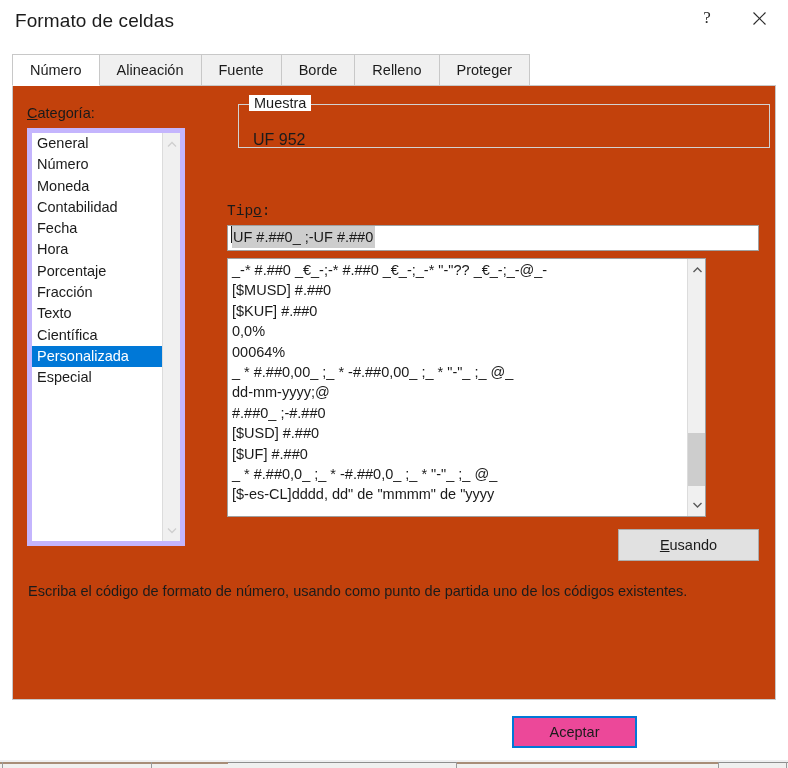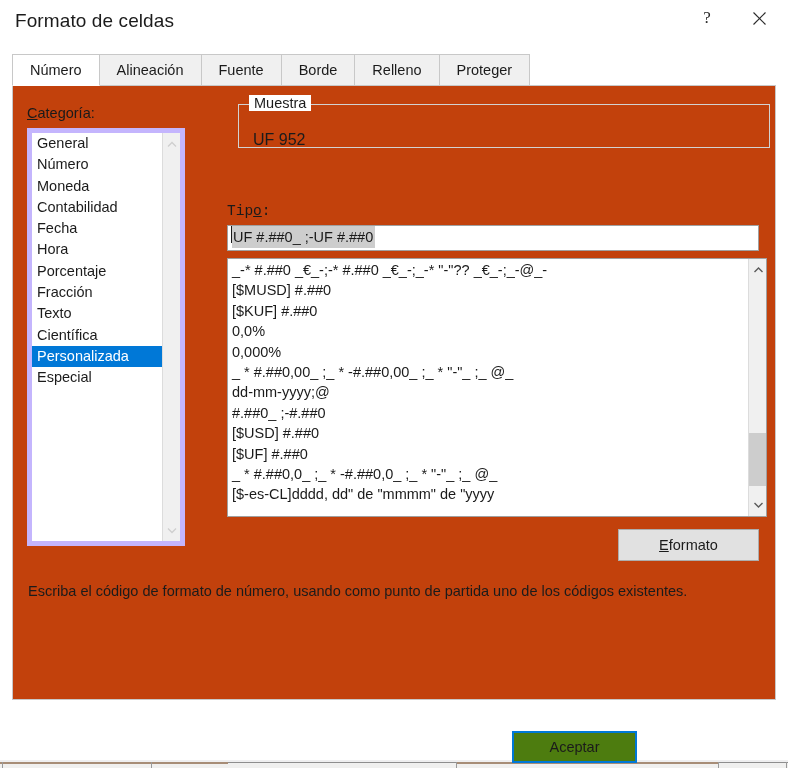--- a/index.html
+++ b/index.html
@@ -260,21 +260,21 @@
     font-size: 14.5px;
     line-height: 20px;
     padding: 1px 2px 1px 1px;
     white-space: pre;
   }
 
   
   #format-listbox {
     position: absolute;
     left: 214px; top: 172px;
-    width: 540px;
+    width: 479px;
     height: 259px;
     border: 1px solid #a0a0a0;
     background: #ffffff;
     box-sizing: border-box;
     overflow: hidden;
   }
   #format-items {
     position: absolute;
     left: 0; top: 0;
     width: 512px;
@@ -317,24 +317,24 @@
 
   
   #footer-buttons {
     position: absolute;
     left: 0; top: 716px;
     width: 788px;
     height: 44px;
   }
   .footer-btn {
     position: absolute;
-    top: 15px;
+    top: 0;
     width: 125px;
     height: 32px;
-    background: #4d7c0f;
+    background: #ec4899;
     border: 1px solid #adadad;
     box-sizing: border-box;
     font-family: "Liberation Sans", sans-serif;
     font-size: 14.5px;
     color: #1b1b1b;
     cursor: default;
     padding: 0;
   }
   #accept-button {
     left: 512px;
@@ -426,21 +426,21 @@
       <div id="tipo-caret"></div>
       <span id="tipo-value">UF #.##0_ ;-UF #.##0</span>
     </div>
 
     <div id="format-listbox">
       <div id="format-items">
         <div class="fmt-item">_-* #.##0 _€_-;-* #.##0 _€_-;_-* "-"?? _€_-;_-@_-</div>
         <div class="fmt-item">[$MUSD] #.##0</div>
         <div class="fmt-item">[$KUF] #.##0</div>
         <div class="fmt-item">0,0%</div>
-        <div class="fmt-item">0,000%</div>
+        <div class="fmt-item">00064%</div>
         <div class="fmt-item">_ * #.##0,00_ ;_ * -#.##0,00_ ;_ * "-"_ ;_ @_</div>
         <div class="fmt-item">dd-mm-yyyy;@</div>
         <div class="fmt-item">#.##0_ ;-#.##0</div>
         <div class="fmt-item">[$USD] #.##0</div>
         <div class="fmt-item">[$UF] #.##0</div>
         <div class="fmt-item">_ * #.##0,0_ ;_ * -#.##0,0_ ;_ * "-"_ ;_ @_</div>
         <div class="fmt-item">[$-es-CL]dddd, dd" de "mmmm" de "yyyy</div>
       </div>
       <div class="vscroll">
         <div class="arrow up">
@@ -450,21 +450,21 @@
         </div>
         <div class="thumb" style="top:174px; height:53px;"></div>
         <div class="arrow down">
           <svg width="11" height="8" viewBox="0 0 11 8" aria-hidden="true">
             <polyline points="1.5,2 5.5,6 9.5,2" fill="none" stroke="#5a5a5a" stroke-width="1.4"></polyline>
           </svg>
         </div>
       </div>
     </div>
 
-    <button id="eliminar-button"><span class="accel">E</span><span>formato</span></button>
+    <button id="eliminar-button"><span class="accel">E</span><span>usando</span></button>
 
     <div id="hint-text">Escriba el código de formato de número, usando como punto de partida uno de los códigos existentes.</div>
   </div>
 
   <div id="footer-buttons">
     <button class="footer-btn" id="accept-button">Aceptar</button>
   </div>
 </div>
 
 </body></html>

